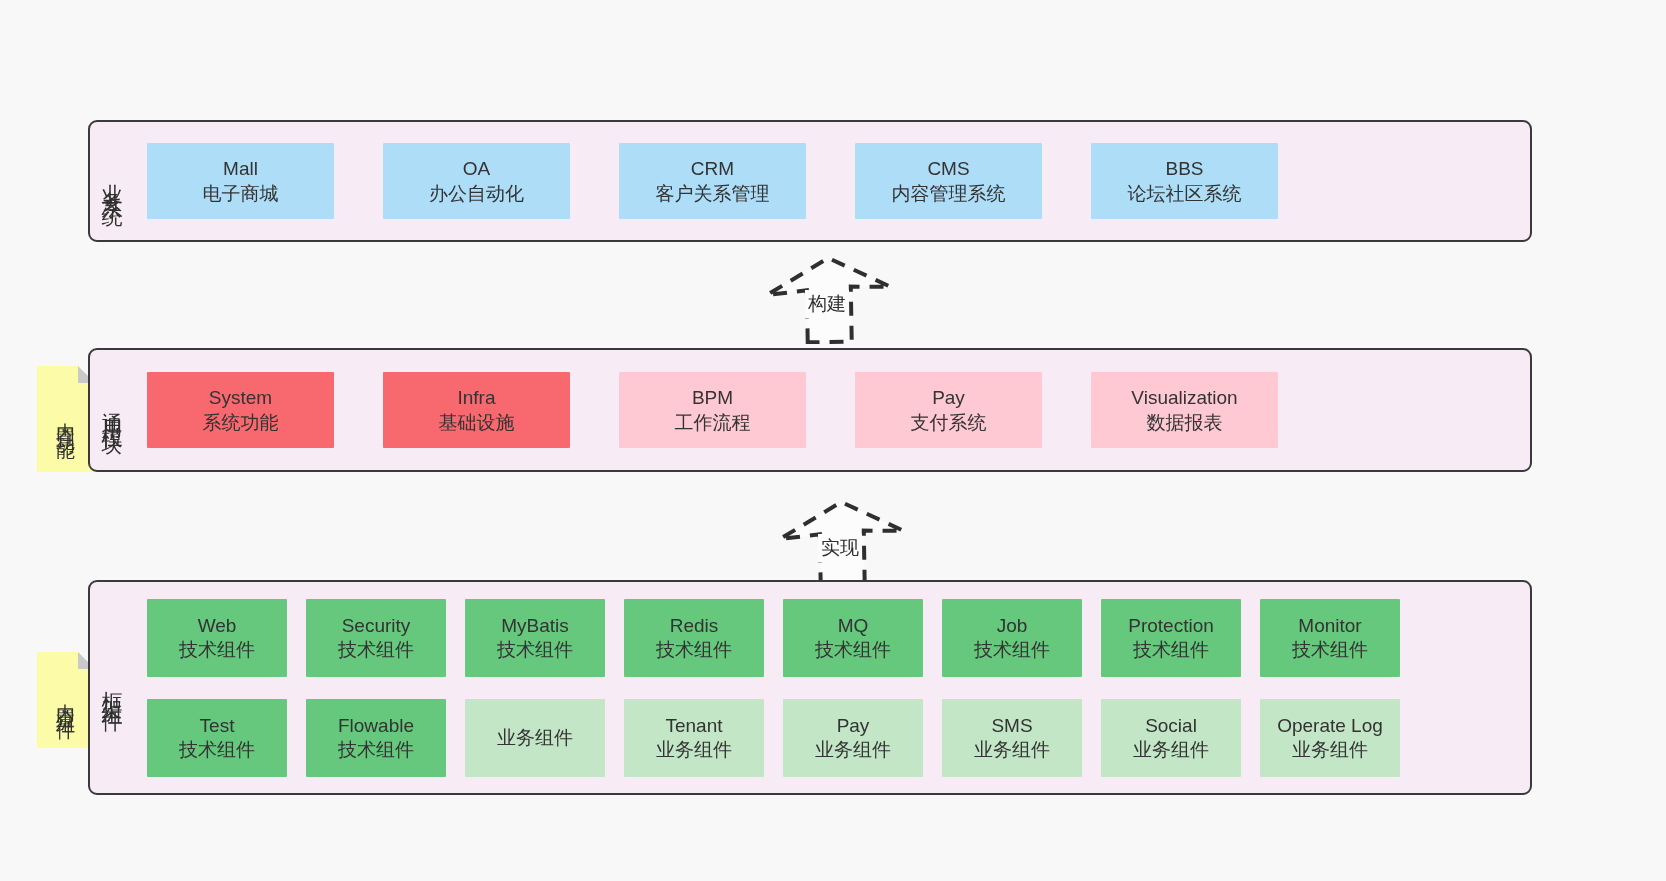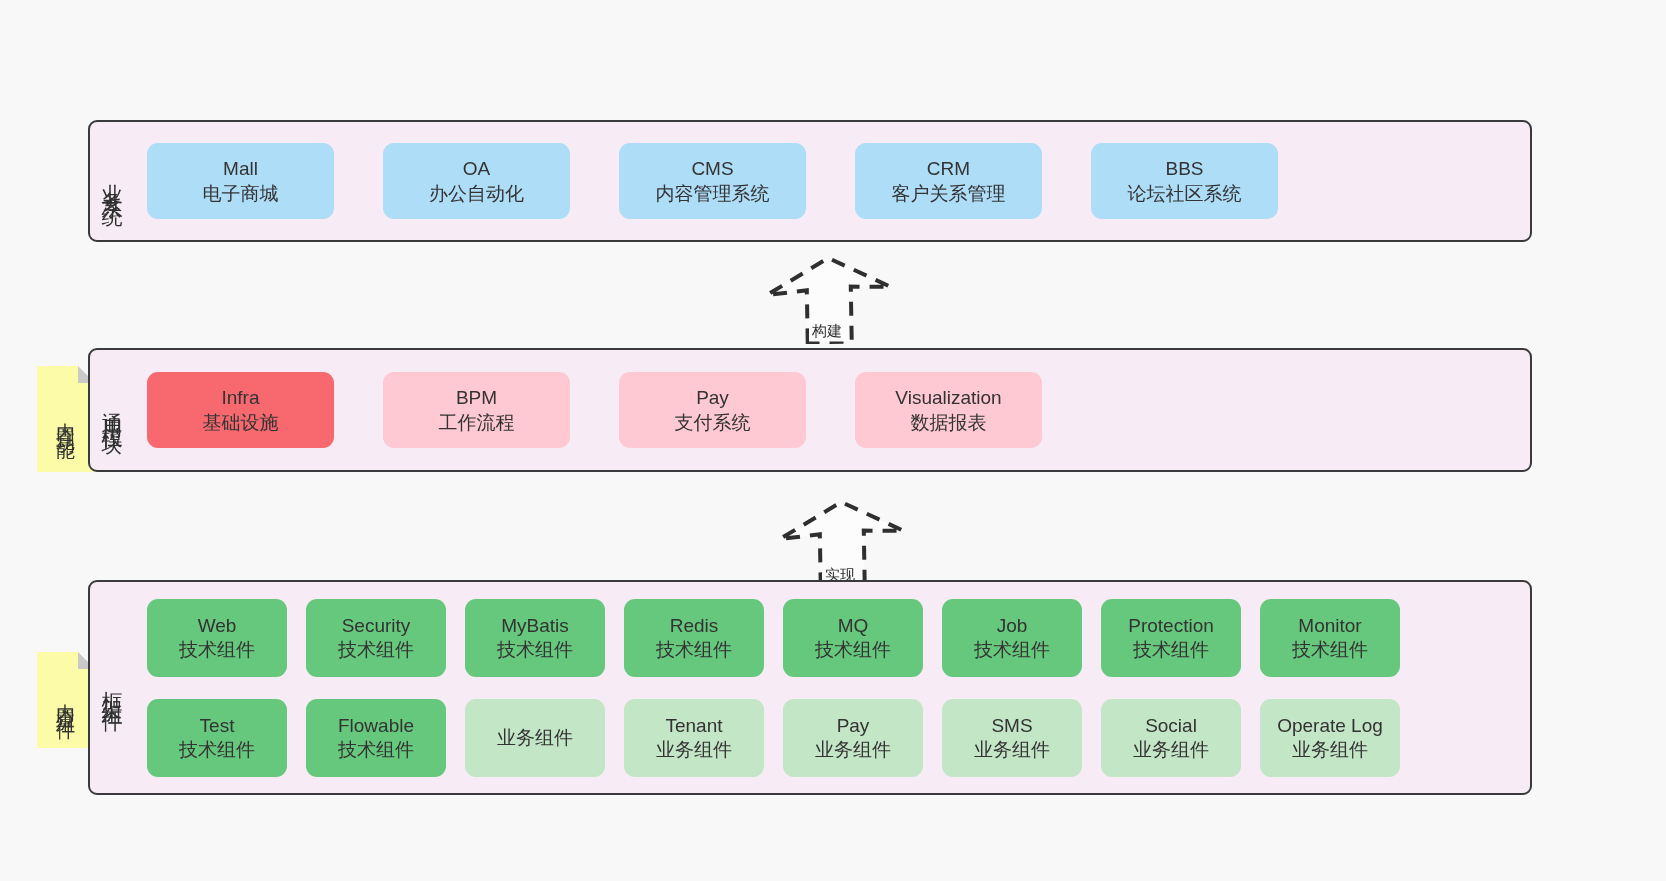--- a/index.html
+++ b/index.html
@@ -27,21 +27,21 @@
 
   .rows {
     position:absolute; left:57px; right:14px; top:0; height:100%;
     display:flex; flex-direction:column; justify-content:center; gap:22px;
   }
   .row { display:flex; gap:49px; }
   .row-sm { gap:19px; }
 
   
   .box {
-    width:187px; height:76px; border-radius:11px; box-sizing:border-box;
+    width:187px; height:76px; border-radius:1px; box-sizing:border-box;
     display:flex; flex-direction:column; align-items:center; justify-content:center;
     text-align:center; font-size:19px; line-height:25px; color:#333; padding:2px 6px;
   }
   .box-sm { width:140px; height:78px; line-height:24px; }
   .c-blue        { background:#aeddf8; }
   .c-red         { background:#f7696f; }
   .c-pink        { background:#fec9d3; }
   .c-green       { background:#66c87d; }
   .c-green-light { background:#c3e6c7; }
 
@@ -60,47 +60,46 @@
   #note-modules    { top:366px; height:106px; }
   #note-components { top:652px; height:96px; }
 
   
   .arrow { position:absolute; width:148px; height:92px; z-index:1; }
   #arrow-build     { left:753px; top:252px; }
   #arrow-implement { left:766px; top:496px; }
   .arrow svg { display:block; width:100%; height:100%; }
   .arrow-label {
     position:absolute; left:50%; top:57%; transform:translate(-50%,-50%);
-    background:#fcfcfc; padding:1px 3px; font-size:15px; color:#2f2f2f;
+    background:#fcfcfc; padding:1px 3px; font-size:19px; color:#2f2f2f;
     white-space:nowrap;
-    margin-top:27px;
   }
 </style>
 </head>
 <body>
 
 <div class="panel" id="panel-business">
   <div class="panel-label">业务系统</div>
   <div class="rows">
     <div class="row">
       <div class="box c-blue">
         <div>Mall</div>
         <div>电子商城</div>
       </div>
       <div class="box c-blue">
         <div>OA</div>
         <div>办公自动化</div>
       </div>
       <div class="box c-blue">
+        <div>CRM</div>
+        <div>客户关系管理</div>
+      </div>
+      <div class="box c-blue">
         <div>CMS</div>
         <div>内容管理系统</div>
-      </div>
-      <div class="box c-blue">
-        <div>CRM</div>
-        <div>客户关系管理</div>
       </div>
       <div class="box c-blue">
         <div>BBS</div>
         <div>论坛社区系统</div>
       </div>
     </div>
   </div>
 </div>
 
 <div class="arrow" id="arrow-build">
@@ -109,20 +108,24 @@
   </svg>
   <div class="arrow-label">构建</div>
 </div>
 
 <div class="note" id="note-modules">内置功能</div>
 <div class="panel" id="panel-modules">
   <div class="panel-label">通用模块</div>
   <div class="rows">
     <div class="row">
       <div class="box c-red">
+        <div>System</div>
+        <div>系统功能</div>
+      </div>
+      <div class="box c-red">
         <div>Infra</div>
         <div>基础设施</div>
       </div>
       <div class="box c-pink">
         <div>BPM</div>
         <div>工作流程</div>
       </div>
       <div class="box c-pink">
         <div>Pay</div>
         <div>支付系统</div>

